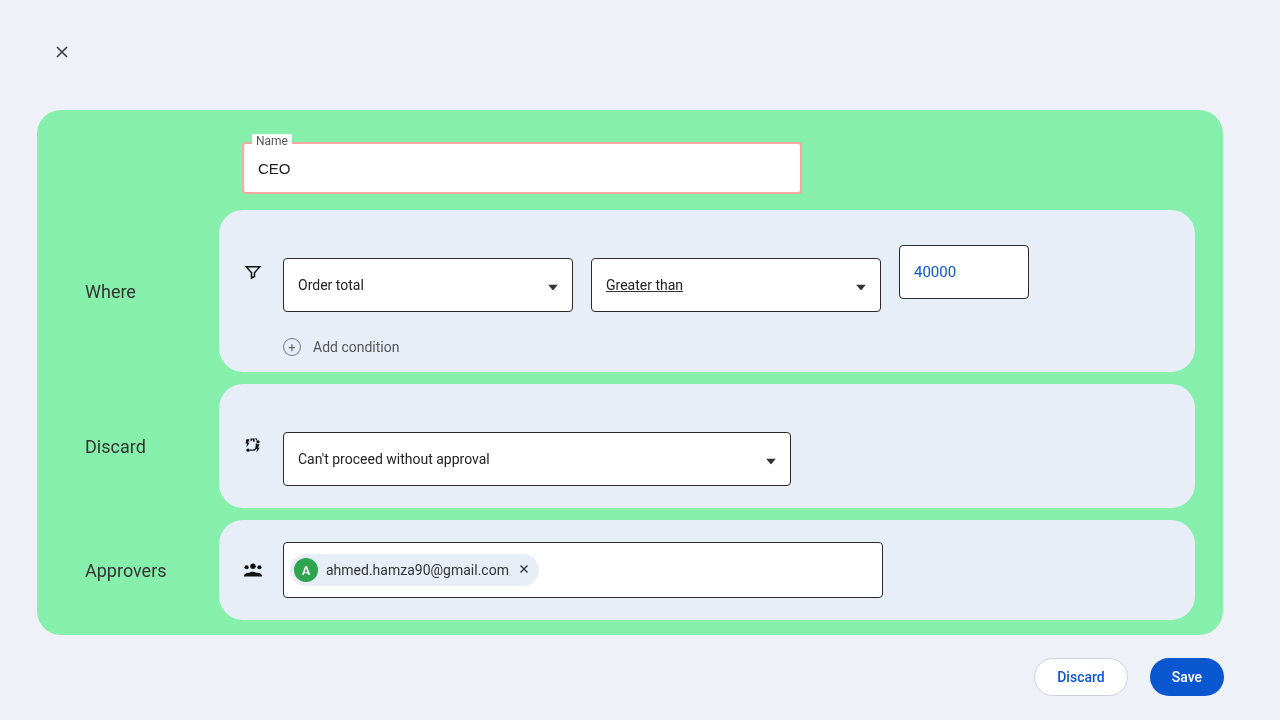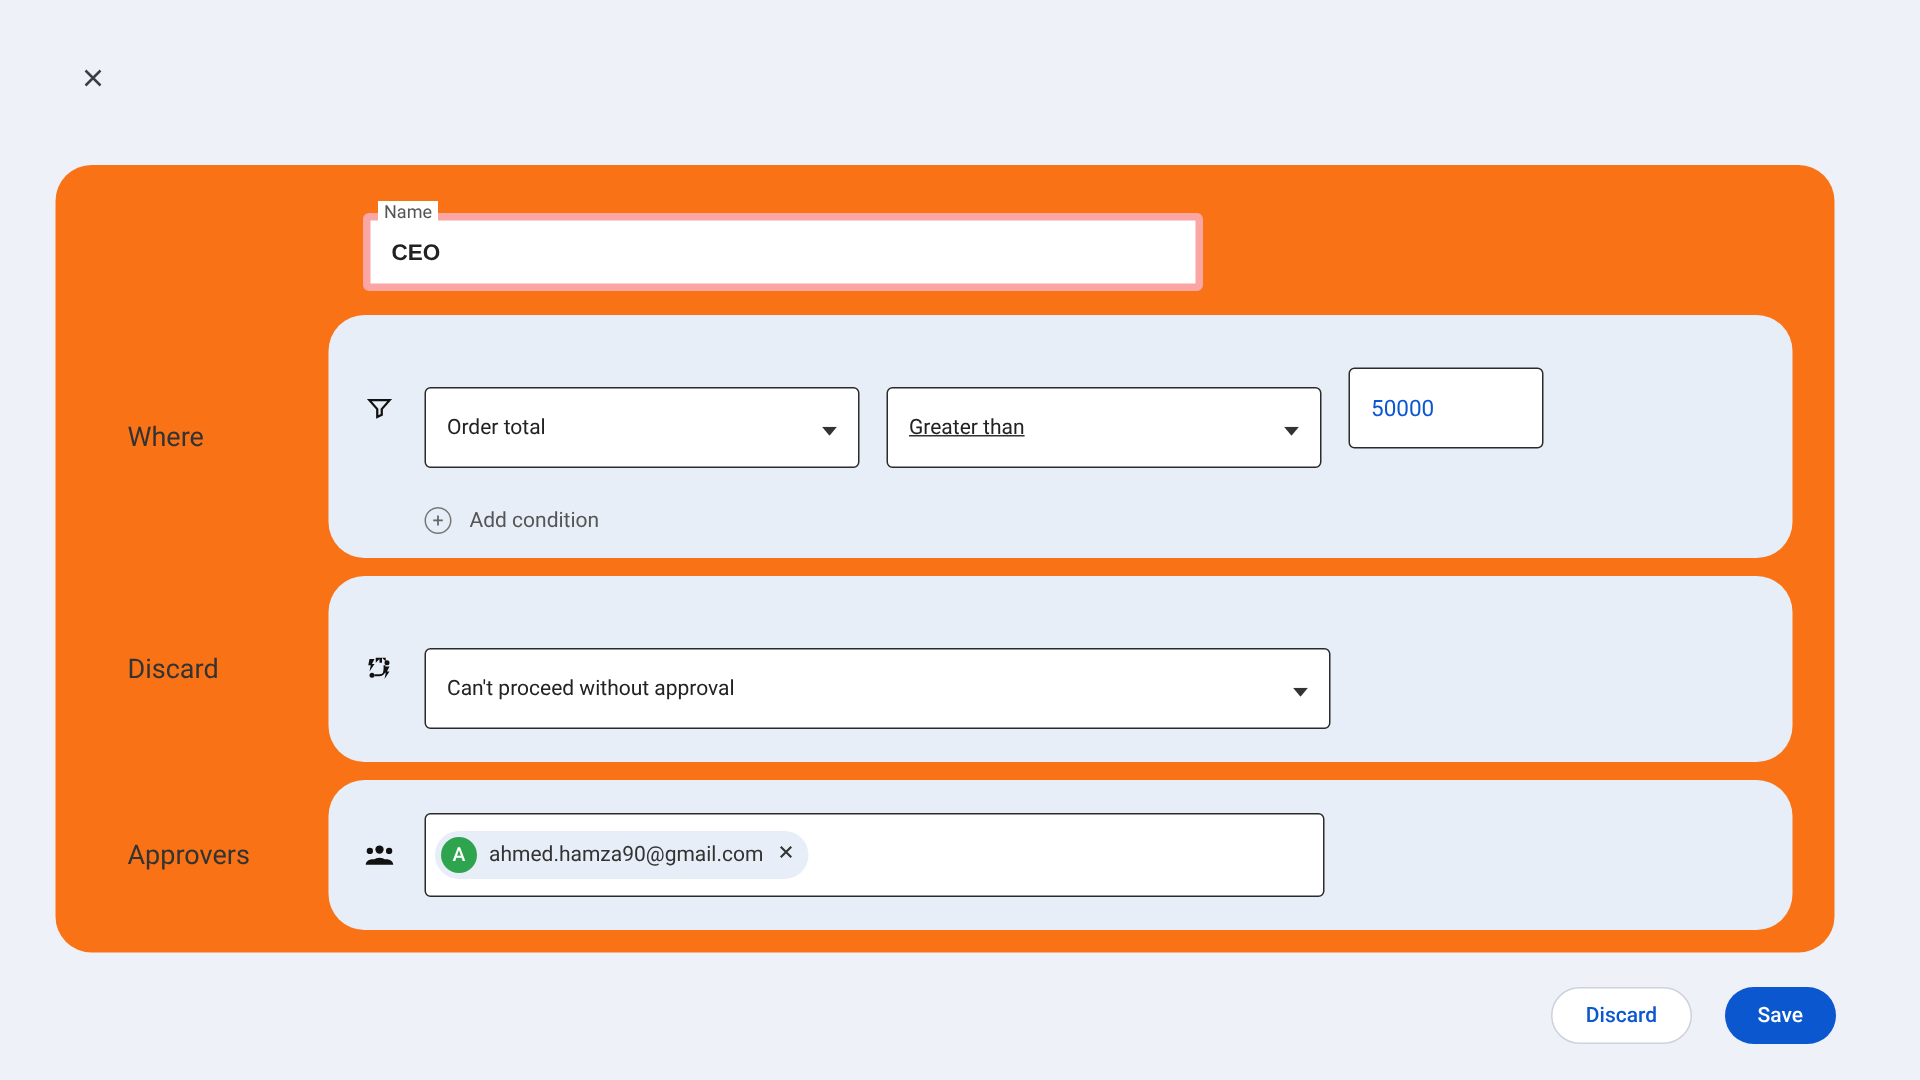--- a/index.html
+++ b/index.html
@@ -27,21 +27,21 @@
     width: 28px; height: 28px;
     display: flex; align-items: center; justify-content: center;
     cursor: pointer;
     color: #3a3f44;
   }
   .card {
     position: absolute;
     top: 110px;
     left: 37px;
     right: 57px;
-    background: #f97316;
+    background: #86efac;
     border-radius: 24px;
     padding: 32px 28px 46px 32px;
     height: 525px;
   }
   .row {
     display: grid;
     grid-template-columns: 150px 1fr;
     gap: 0;
     margin-bottom: 12px;
     align-items: center;
@@ -65,28 +65,27 @@
     top: -8px;
     left: 10px;
     background: #fff;
     padding: 0 4px;
     font-size: 12px;
     color: #555;
   }
   .tf-input {
     width: 100%;
     height: 52px;
-    border: 5px solid #fca5a5;
+    border: 2px solid #fca5a5;
     border-radius: 4px;
     padding: 0 14px;
     font-size: 15px;
     color: #222;
     outline: none;
     background: #fff;
-    font-weight: bold;
   }
   .section {
     background: #e7eef7;
     border-radius: 24px;
     padding: 22px 22px;
     display: flex;
     align-items: center;
     gap: 18px;
   }
   .section.col {
@@ -253,21 +252,21 @@
         </div>
         <div class="select-box" style="width:290px;text-decoration:underline;">
           <span class="sel-label">Greater than</span>
           <span class="dropdown-caret">
             <svg width="10" height="6" viewBox="0 0 10 6">
                 <path d="M0 0l5 6 5-6z" fill="currentColor"></path>
               </svg>
           </span>
         </div>
         <div class="num-input" style="width:130px;">
-          <span>50000</span>
+          <span>40000</span>
         </div>
       </div>
       <div class="add-cond">
         <span class="circ">+</span>
         <span>Add condition</span>
       </div>
     </div>
   </div>
 
   <div class="row">
@@ -276,21 +275,21 @@
       <div class="icon-slot">
         <svg width="20" height="20" viewBox="0 0 24 24" fill="currentColor">
           <path d="M7 3h2v4l3-3v3h2V3l3 3V3h0"></path>
           <path d="M4 4h4l-2 4 2 0-4 6 1-5H3l1-5z"></path>
           <path d="M14 4h4l-2 4 2 0-4 6 1-5h-2l1-5z" transform="translate(2,6)"></path>
           <circle cx="6" cy="17" r="2"></circle>
             <circle cx="18" cy="7" r="2"></circle>
           <path d="M8 17h4a4 4 0 004-4V9" fill="none" stroke="currentColor" stroke-width="1.5"></path>
         </svg>
       </div>
-      <div class="select-box" style="width:604px;">
+      <div class="select-box" style="width:508px;">
         <span class="sel-label">Can't proceed without approval</span>
         <span class="dropdown-caret">
           <svg width="10" height="6" viewBox="0 0 10 6">
               <path d="M0 0l5 6 5-6z" fill="currentColor"></path>
             </svg>
         </span>
       </div>
     </div>
   </div>
 

